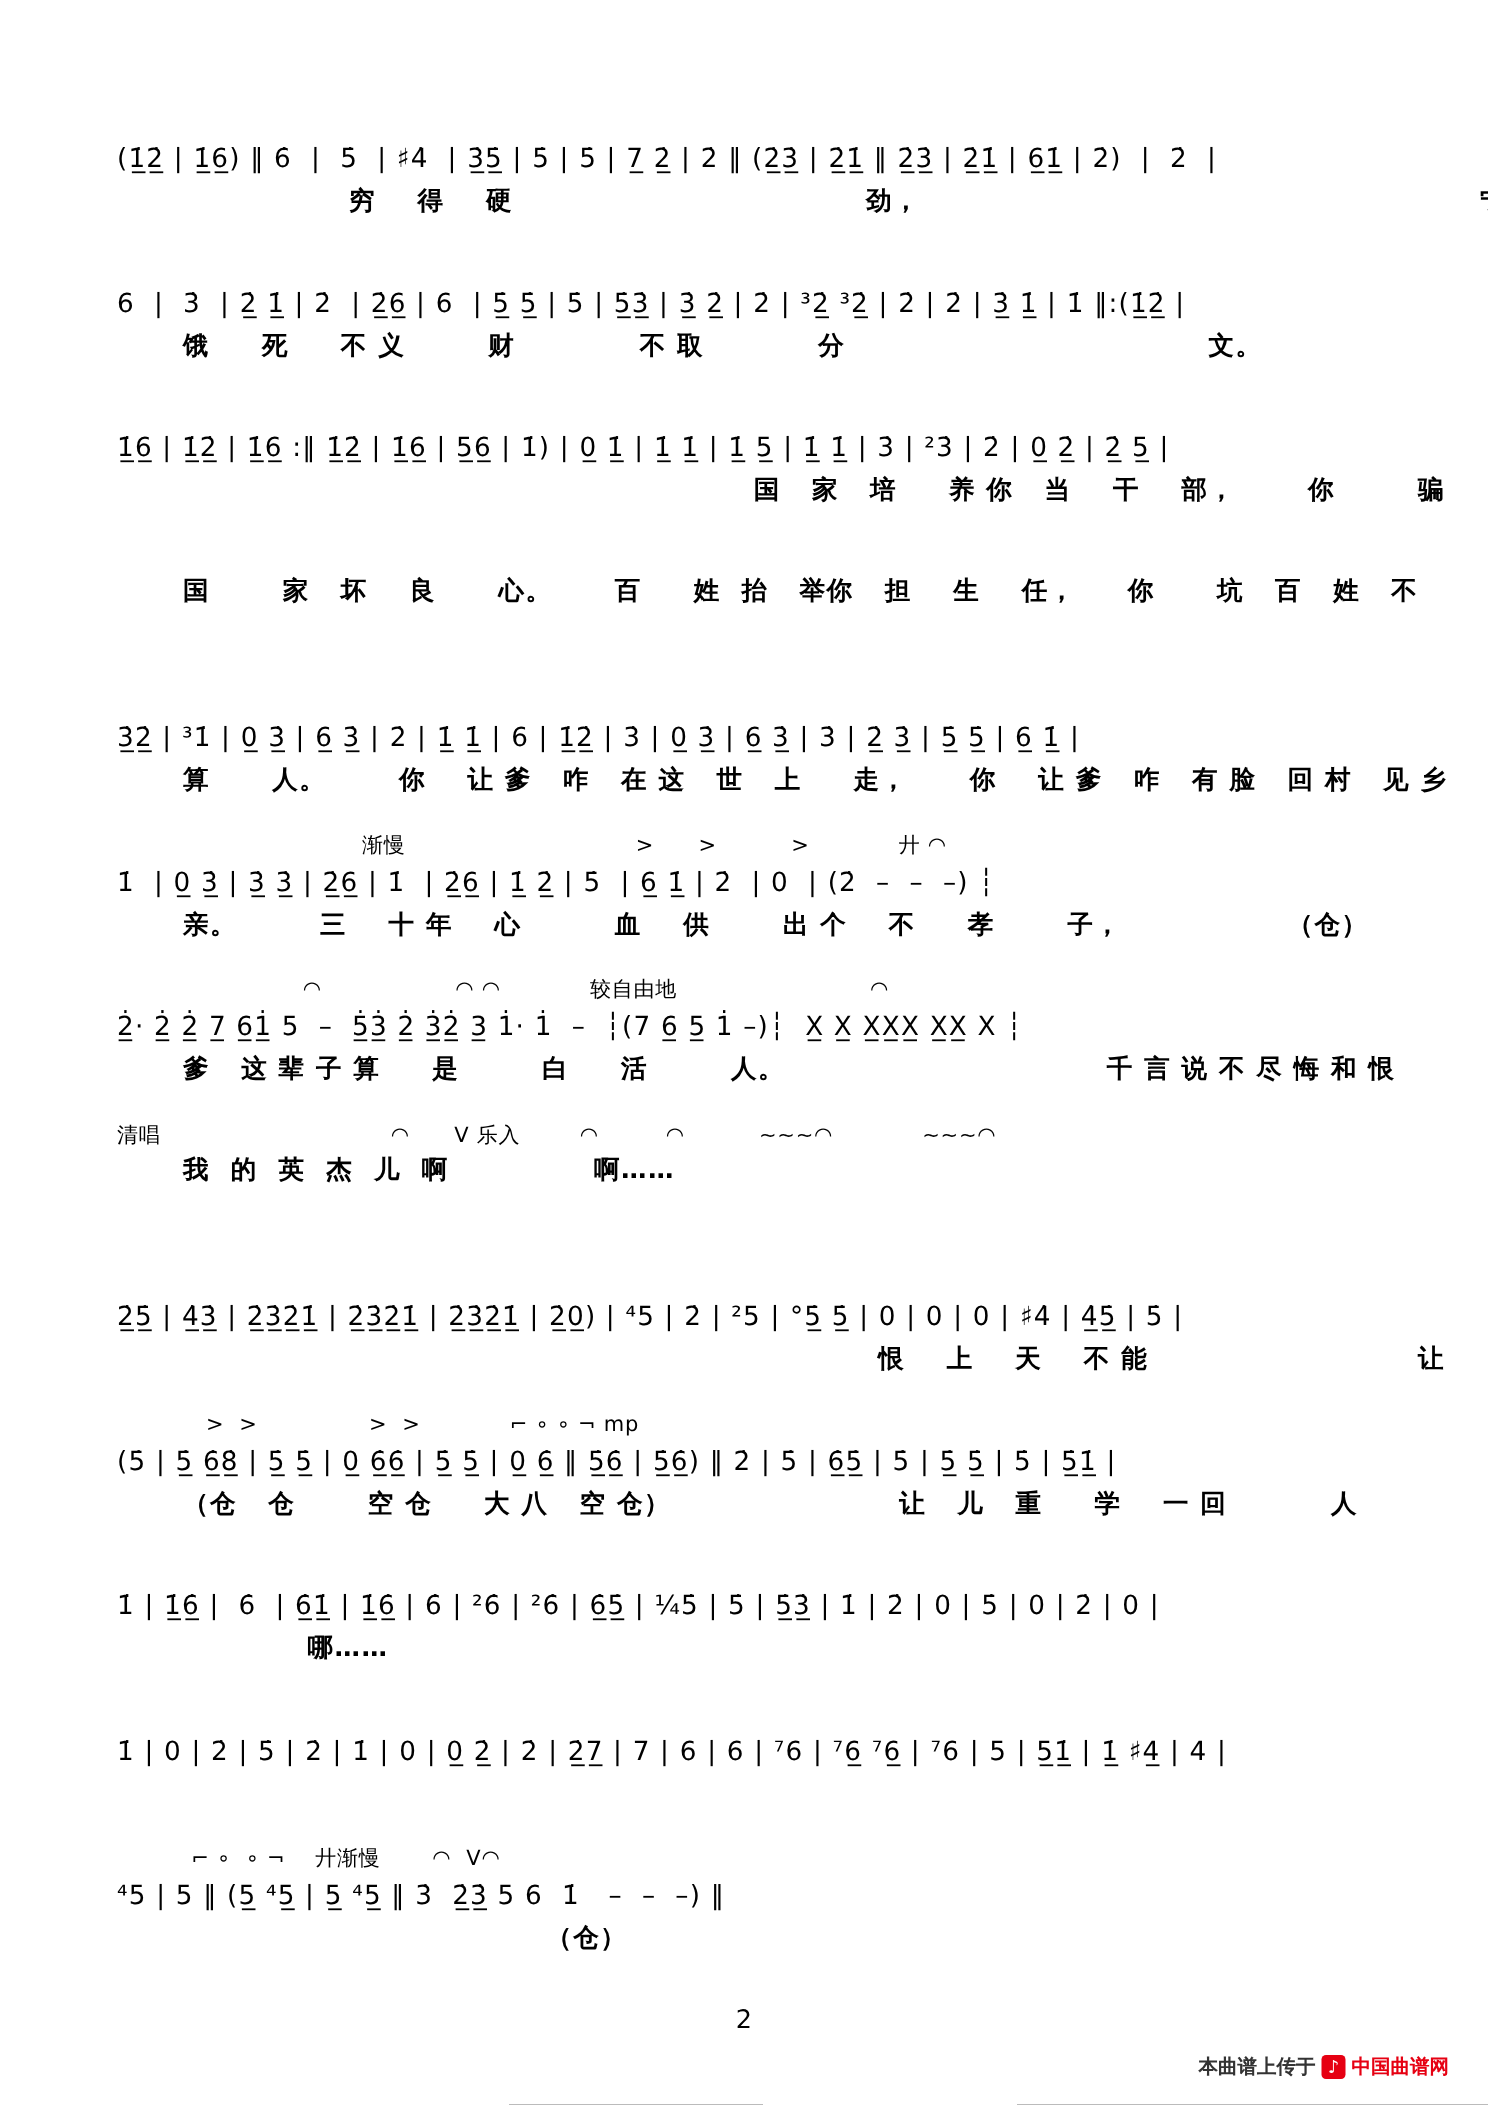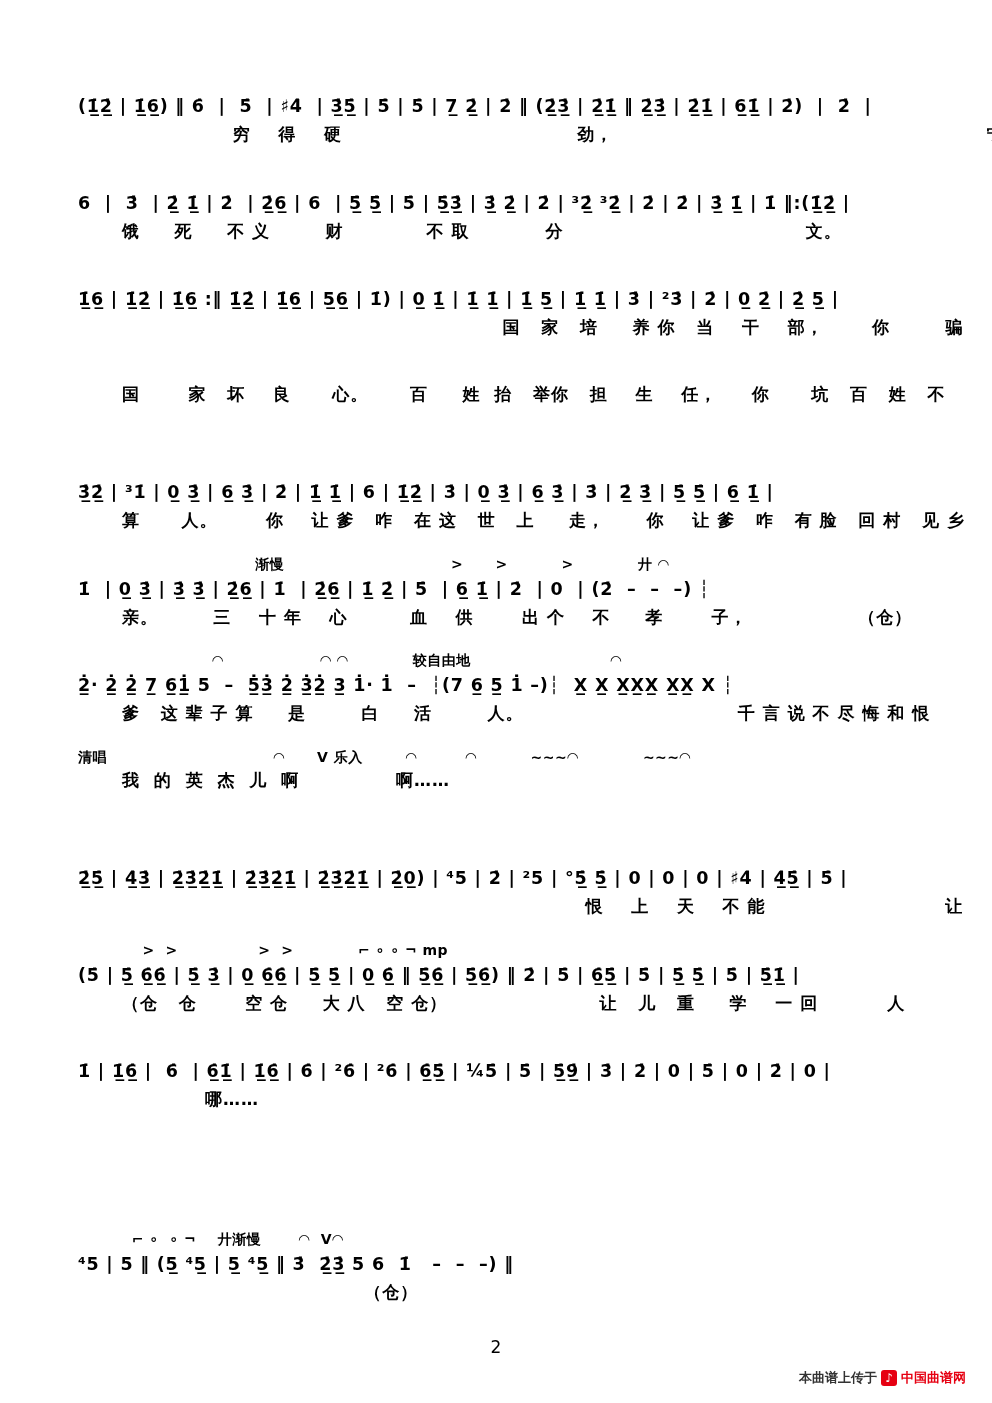--- a/index.html
+++ b/index.html
@@ -15,26 +15,26 @@
   .score-body{
     position:absolute;
     left:78px;top:72px;right:40px;
   }
   .system{
     height:96.5px;
     display:flex;flex-direction:column;justify-content:flex-start;
   }
   .ann{
     min-height:19px;
-    font-size:14px;font-weight:bold;
+    font-size:14px;font-weight:normal;
     white-space:pre;line-height:19px;
     letter-spacing:0.5px;
   }
   .notes{
-    font-size:17.5px;font-weight:bold;
+    font-size:17.5px;font-weight:normal;
     white-space:pre;line-height:30px;
     letter-spacing:0.8px;
   }
   .lyr{
     font-size:17px;font-weight:bold;
     white-space:pre;line-height:26px;
     letter-spacing:1px;
     margin-left:44px;
   }
   .pagenum{
@@ -106,32 +106,33 @@
   </div>
 
   <div class="system">
     <div class="ann"></div>
     <div class="notes">2̲̇5̲̇ | 4̲̇3̲̇ | 2̲̇3̲̇2̲̇1̲̇ | 2̲̇3̲̇2̲̇1̲̇ | 2̲̇3̲̇2̲̇1̲̇ | 2̲̇0̲) | ⁴5 | 2̇ | ²5 | °5̲̇ 5̲̇ | 0 | 0 | 0 | ♯4̇ | 4̲̇5̲̇ | 5̇ |</div>
     <div class="lyr">                                                                   恨    上    天    不 能                          让</div>
   </div>
 
   <div class="system">
     <div class="ann">            &gt;  &gt;               &gt;  &gt;            ⌐ ∘ ∘ ¬ mp</div>
-    <div class="notes">(5̇ | 5̲̇ 6̲̇6̲̇ | 5̲̇ 3̲̇ | 0̲ 6̲̇6̲̇ | 5̲̇ 5̲̇ | 0̲ 6̲̇ ‖ 5̲̇6̲̇ | 5̲̇6̲̇) ‖ 2̇ | 5̇ | 6̲̇5̲̇ | 5̇ | 5̲̇ 5̲̇ | 5̇ | 5̲̇1̲̇ |</div>
+    <div class="notes">(5̇ | 5̲̇ 6̲̇8̲̇ | 5̲̇ 5̲̇ | 0̲ 6̲̇6̲̇ | 5̲̇ 5̲̇ | 0̲ 6̲̇ ‖ 5̲̇6̲̇ | 5̲̇6̲̇) ‖ 2̇ | 5̇ | 6̲̇5̲̇ | 5̇ | 5̲̇ 5̲̇ | 5̇ | 5̲̇1̲̇ |</div>
     <div class="lyr">（仓   仓       空 仓     大 八   空 仓）                      让   儿   重     学    一 回          人</div>
   </div>
 
   <div class="system">
     <div class="ann"></div>
-    <div class="notes">1̇ | 1̲̇6̲̇ |  6̇  | 6̲̇1̲̇ | 1̲̇6̲̇ | 6̇ | ²6̇ | ²6̇ | 6̲̇5̲̇ | ¼5̇ | 5̇ | 5̲̇9̲̇ | 3̇ | 2̇ | 0 | 5̇ | 0 | 2̇ | 0 |</div>
+    <div class="notes">1̇ | 1̲̇6̲̇ |  6̇  | 6̲̇1̲̇ | 1̲̇6̲̇ | 6̇ | ²6̇ | ²6̇ | 6̲̇5̲̇ | ¼5̇ | 5̇ | 5̲̇3̲̇ | 1̇ | 2̇ | 0 | 5̇ | 0 | 2̇ | 0 |</div>
     <div class="lyr">            哪……</div>
   </div>
 
   <div class="system">
     <div class="ann"></div>
+    <div class="notes">1̇ | 0 | 2̇ | 5̇ | 2̇ | 1̇ | 0 | 0̲ 2̲̇ | 2̇ | 2̲̇7̲ | 7 | 6 | 6 | ⁷6 | ⁷6̲ ⁷6̲ | ⁷6 | 5 | 5̲1̲̇ | 1̲̇ ♯4̲ | 4 |</div>
     <div class="lyr"></div>
   </div>
 
   <div class="system">
     <div class="ann">          ⌐ ∘  ∘ ¬    廾渐慢       ◠  V◠</div>
     <div class="notes">⁴5 | 5 ‖ (5̲ ⁴5̲ | 5̲ ⁴5̲ ‖ 3̇  2̲̇3̲̇ 5 6  1̇   –  –  –) ‖</div>
     <div class="lyr">                                   （仓）</div>
   </div>
 </div>
 

